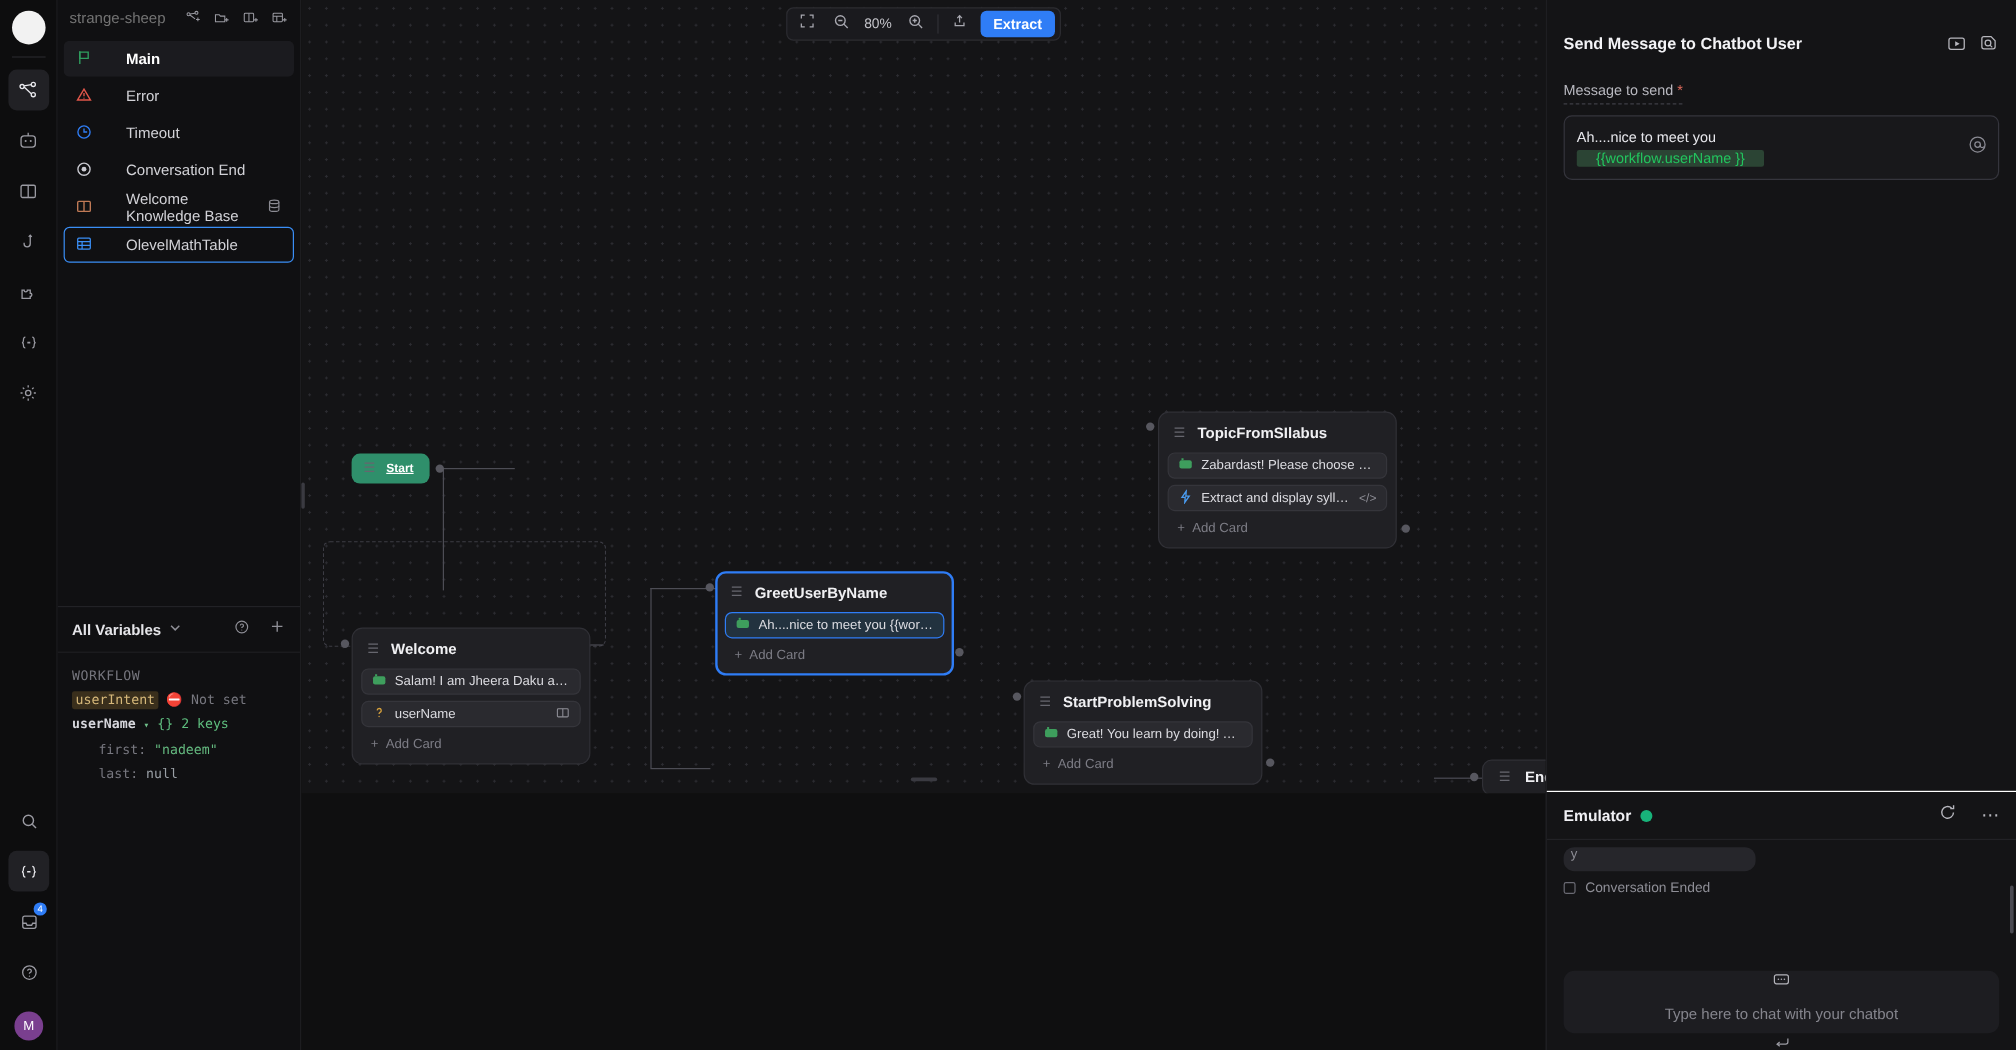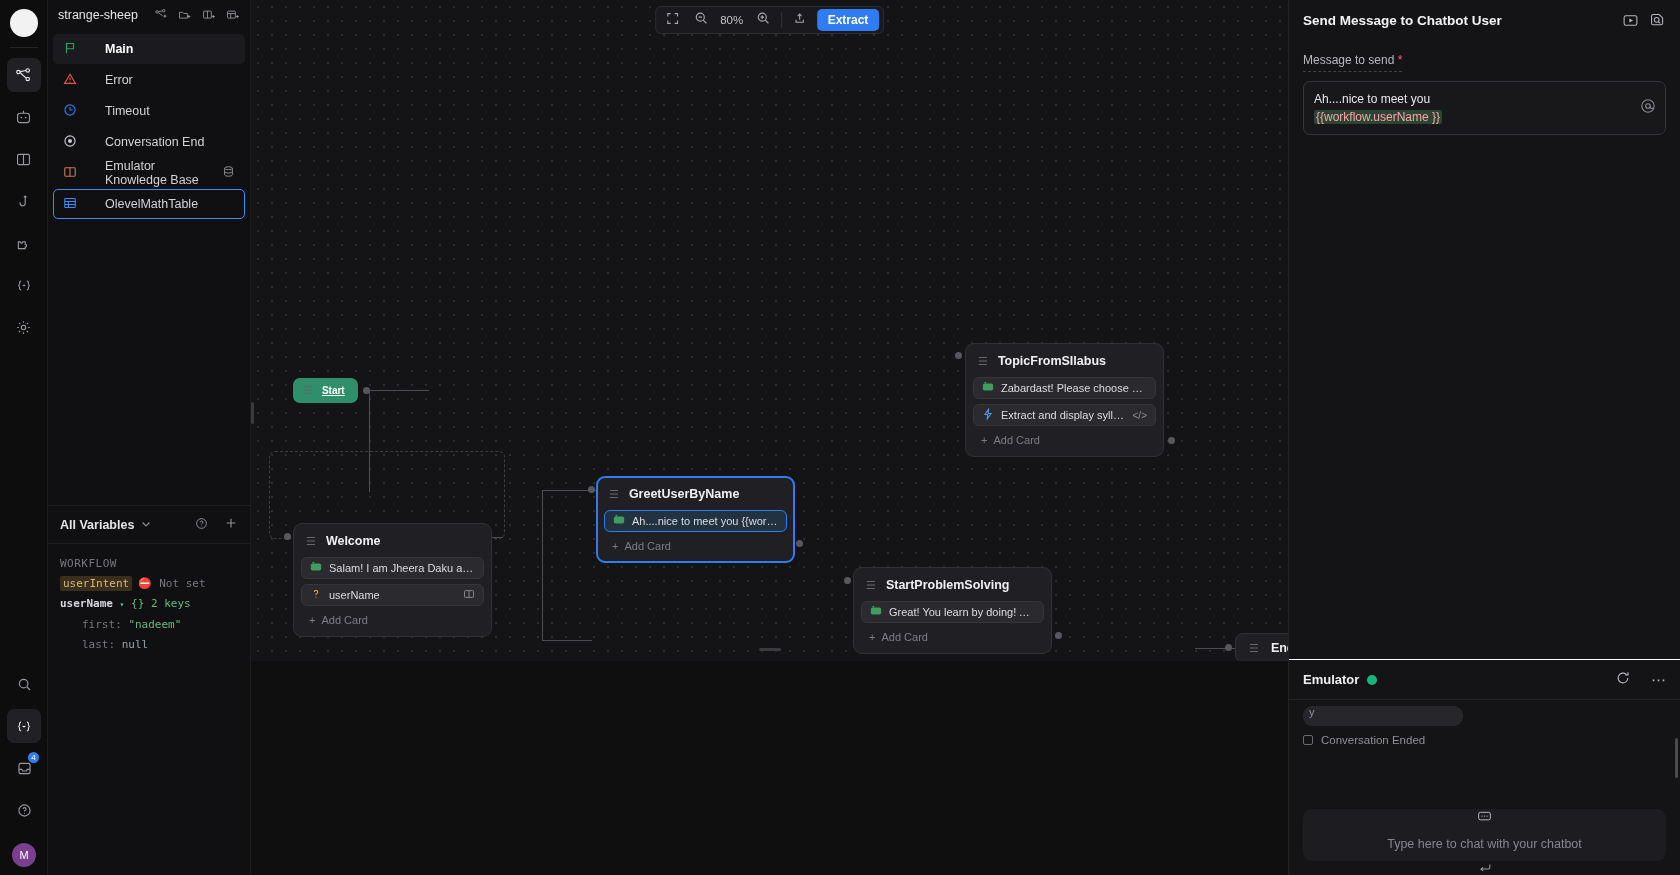--- a/index.html
+++ b/index.html
@@ -55,21 +55,21 @@
   }
   .files-header {
     height: 43px; display: flex; align-items: center;
     padding: 0 12px; justify-content: space-between;
   }
   .files-title { font-size: 14px; font-weight: bold; color: #eeeef1; }
   .collapse-btn { color: #9a9aa2; font-size: 14px; cursor: pointer; }
   .proj-row {
     height: 30px; display: flex; align-items: center; padding: 0 8px 0 10px; gap: 6px;
   }
-  .proj-name { font-size: 12.5px; color: #e5e5e5; flex: 1; }
+  .proj-name { font-size: 12.5px; color: #737373; flex: 1; }
   .proj-icon { color: #9a9aa2; width: 18px; height: 18px; display:flex; align-items:center; justify-content:center; }
   .file-list { padding: 4px 5px 0 5px; }
   .file-item {
     height: 30px; display: flex; align-items: center; gap: 9px;
     padding: 0 9px; border-radius: 5px; font-size: 12.5px; color: #d2d2d7;
     margin-bottom: 1px; border: 1px solid transparent;
   }
   .file-item.selected { background: #1b1b1f; font-weight: bold; color: #fff; }
   .file-item.outlined { border: 1px solid #3a8ef6; }
   .file-item .fi-label { flex: 1; margin-left: 19px; }
@@ -178,36 +178,36 @@
     border-radius: 2px; background: #3a3a41; z-index: 20;
   }
 
   
   .right {
     width: 392px; flex: 0 0 392px; height: 875px;
     background: #141416; border-left: 1px solid #222226;
     display: flex; flex-direction: column;
   }
   .rp-head {
-    height: 40px; display: flex; align-items: center; padding: 0 14px; gap: 10px;
+    height: 40px; display: flex; align-items: center; padding: 0 14px; gap: 10px; margin-top: 16px;
   }
   .rp-title { font-size: 13.5px; font-weight: bold; color: #f3f3f6; flex: 1; }
   .rp-ic { color: #b6b6bd; display:flex; align-items:center; }
   .rp-body { padding: 10px 14px 0 14px; flex: 1; }
   .field-label {
     font-size: 12px; color: #b9b9c0; padding-bottom: 4px;
     border-bottom: 1px dashed #3e3e46; display: inline-block; margin-bottom: 9px;
   }
   .req { color: #e06a5c; }
   .msg-box {
     border: 1px solid #35353d; border-radius: 7px; background: #18181b;
     padding: 8px 34px 8px 10px; position: relative; min-height: 42px;
   }
   .msg-line { font-size: 12px; color: #e7e7ec; line-height: 18px; }
-  .mention { background: #2b4434; color: #fca5a5; border-radius: 2px; padding: 0 2px; }
+  .mention { background: #2b4434; color: #22c55e; border-radius: 2px; padding: 0 16px; }
   .at-ic { position: absolute; right: 9px; top: 50%; transform: translateY(-50%); color: #8a8a93; }
 
   
   .emu { border-top: 1px solid #ffffff; display: flex; flex-direction: column; height: 216px; }
   .emu-head { height: 40px; display:flex; align-items:center; padding: 0 14px; gap: 8px;
     border-bottom: 1px solid #222226; }
   .emu-title { font-size: 13px; font-weight: bold; color: #f0f0f4; }
   .emu-dot { width: 10px; height: 10px; border-radius: 50%; background: #18b37a; }
   .emu-sp { flex: 1; }
   .emu-ic { color: #b6b6bd; }
@@ -417,21 +417,21 @@
         <span class="fi-label">Conversation End</span>
       </div>
 
       <div class="file-item">
         <span style="color:#c07a56">
           <svg width="14" height="14" viewBox="0 0 16 16" fill="none" stroke="currentColor" stroke-width="1.3">
             <rect x="2" y="3.2" width="12" height="9.6" rx="1"></rect>
               <path d="M8 3.2v9.6"></path>
           </svg>
         </span>
-        <span class="fi-label">Emulator Knowledge Base</span>
+        <span class="fi-label">Welcome Knowledge Base</span>
         <span class="fi-trail">
           <svg width="13" height="13" viewBox="0 0 16 16" fill="none" stroke="currentColor" stroke-width="1.2">
             <ellipse cx="8" cy="4" rx="4.8" ry="1.8"></ellipse>
               <path d="M3.2 4v8c0 1 2.1 1.8 4.8 1.8s4.8-.8 4.8-1.8V4"></path>
             <path d="M3.2 8c0 1 2.1 1.8 4.8 1.8s4.8-.8 4.8-1.8"></path>
           </svg>
         </span>
       </div>
 
       <div class="file-item outlined">

